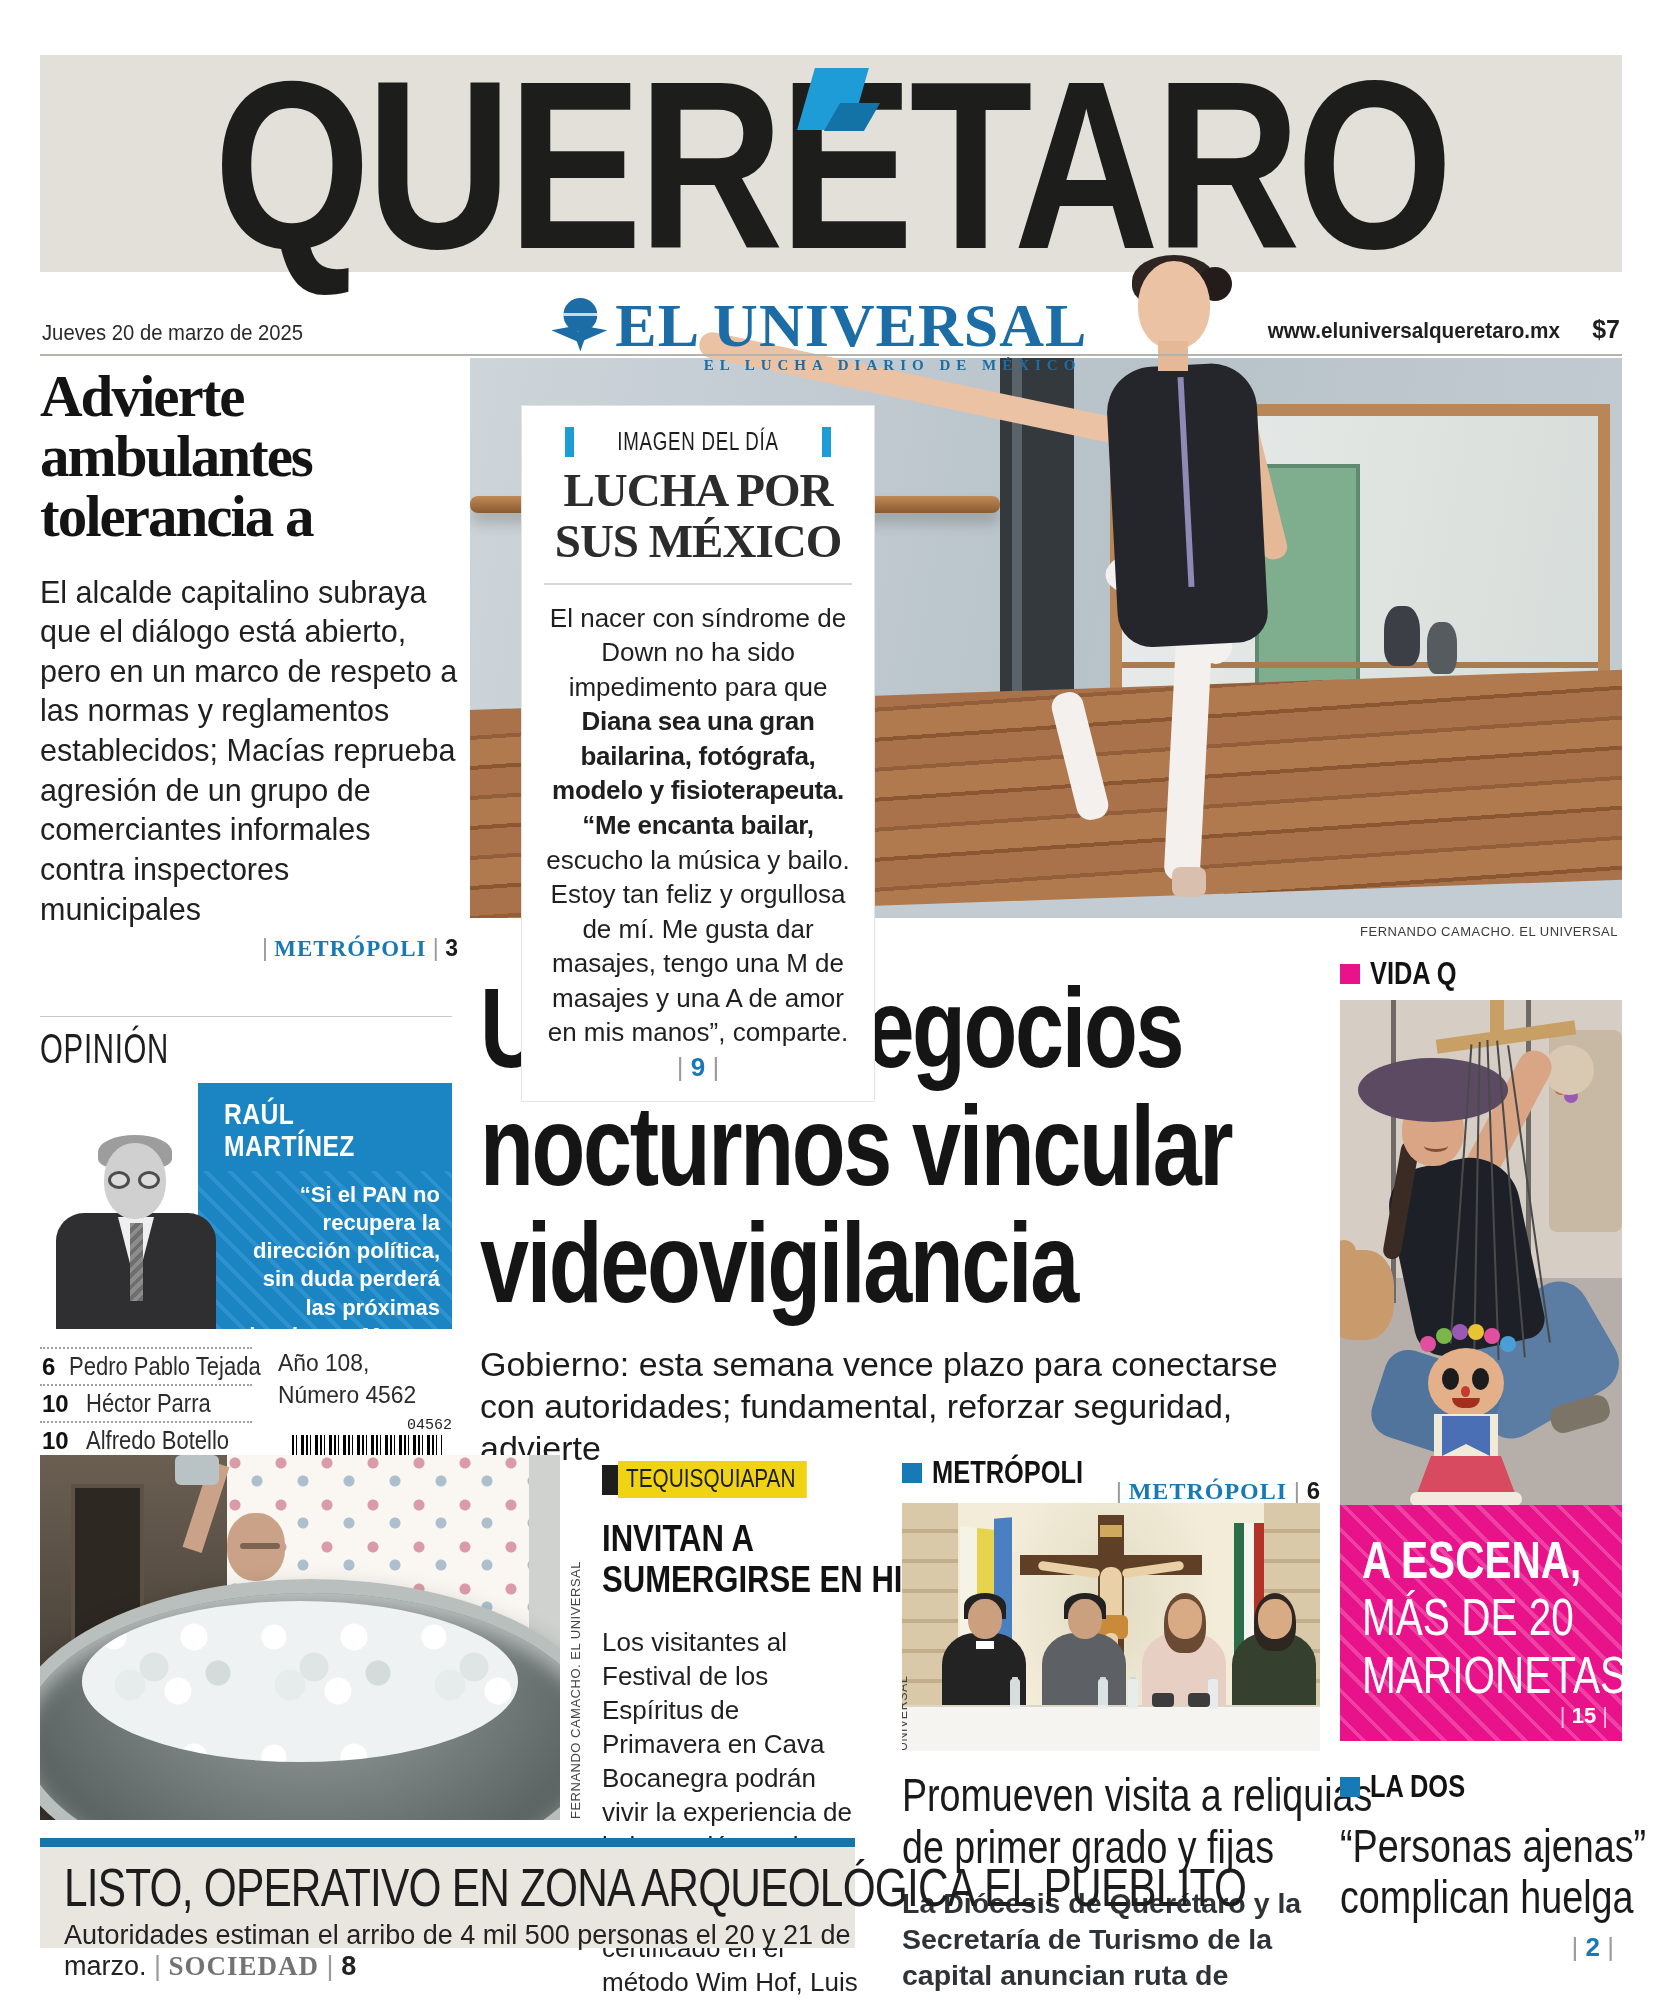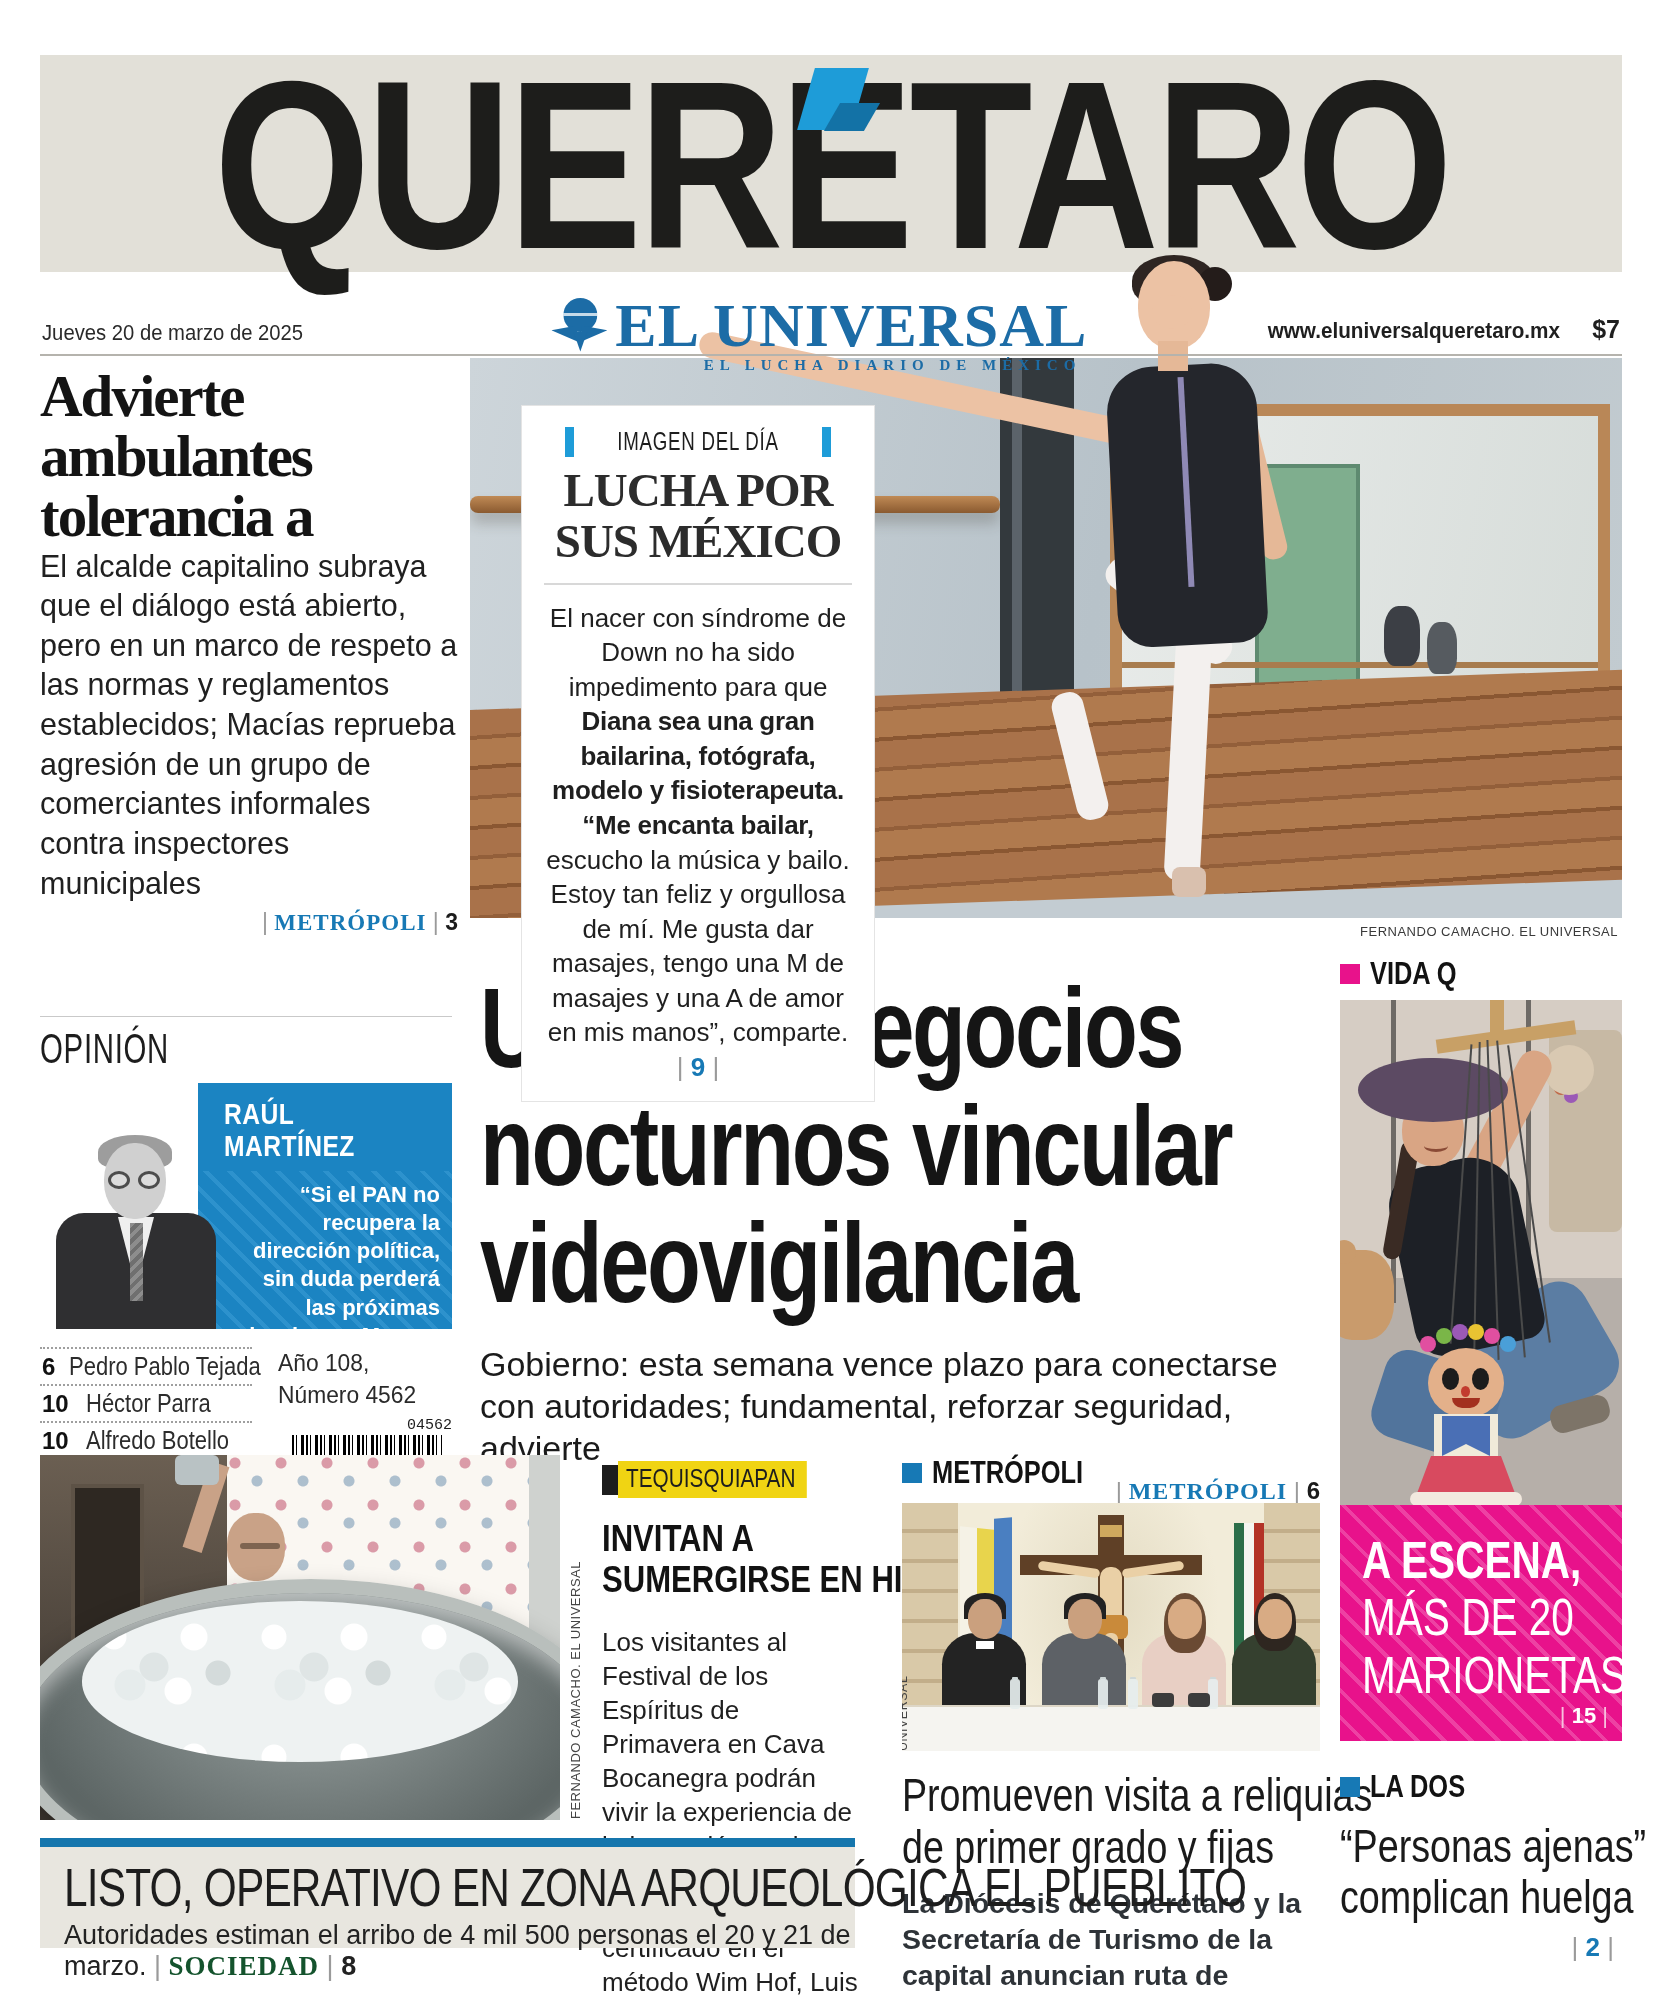--- a/index.html
+++ b/index.html
@@ -71,21 +71,21 @@
   .im-title { font-family:"Liberation Serif", serif; font-weight:bold; font-size:47px; text-align:center; line-height:1.08; color:#2c2c2c; letter-spacing:-1px; padding-bottom:16px; border-bottom:2px solid #d8d8d8; }
   .im-body { margin-top:16px; font-size:26px; line-height:1.33; text-align:center; color:#1f1f1f; }
   .im-body b { letter-spacing:-.3px; }
   .pg-blue { color:#1779b5; font-weight:bold; }
   .pipe { color:#9a9a9a; font-weight:normal; }
 
   
   .lead { position:absolute; left:0; top:10px; width:418px; }
   .lead h1 { font-family:"Liberation Serif", serif; font-weight:bold; font-size:59px; line-height:1.02; letter-spacing:-2px; color:#141414; }
   .lead h1 .it { font-style:italic; }
-  .lead-deck { font-size:30.5px; line-height:1.3; color:#202020; }
+  .lead-deck { margin-top:26px; font-size:30.5px; line-height:1.3; color:#202020; }
   .kicker { margin-top:6px; text-align:right; font-size:23px; color:#1b1b1b; }
   .kicker .sec { font-family:"Liberation Serif", serif; font-weight:bold; color:#1779b5; letter-spacing:1px; }
   .kicker b { font-weight:bold; }
 
   
   .lower { position:absolute; left:40px; top:946px; width:1582px; height:1054px; }
   .lower-left { position:absolute; left:0; top:0; width:1280px; height:100%; }
   .vida-col { position:absolute; left:1300px; top:0; width:282px; height:100%; }
 
   
@@ -241,21 +241,21 @@
   .b1{left:108px;} .b2{left:196px;} .b3{left:226px;} .b4{left:306px;}
   .mic { position:absolute; bottom:44px; width:22px; height:14px; background:#3c3c3c; border-radius:4px; }
   .mic1 { left:250px; } .mic2 { left:286px; }
   .mt-credit { position:absolute; left:-20px; top:0; font-size:12.5px; letter-spacing:.5px; color:#444; writing-mode:vertical-rl; transform:rotate(180deg); height:248px; }
   .mt-h { margin-top:18px; font-size:47px; font-weight:400; color:#1a1a1a; line-height:1.1; transform:scaleX(.8); transform-origin:0 0; white-space:nowrap; }
   .mt-deck { margin-top:14px; font-size:28.5px; font-weight:bold; color:#2e3338; line-height:1.25; }
 
   .bar { position:absolute; left:0; top:383px; width:815px; height:110px; background:#e8e6df; border-top:9px solid #1576ad; padding:10px 0 0 24px; }
   .bar-h { font-size:53px; font-weight:500; color:#1d1d1d; letter-spacing:-1px; transform:scaleX(.8); transform-origin:0 50%; white-space:nowrap; }
   .bar-sub { margin-top:2px; font-size:27px; color:#222; }
-  .bar-sub .sec { font-family:"Liberation Serif", serif; font-weight:bold; color:#14532d; letter-spacing:1px; }
+  .bar-sub .sec { font-family:"Liberation Serif", serif; font-weight:bold; color:#737373; letter-spacing:1px; }
 </style>
 </head>
 <body>
 
 <div class="page">
 
   <div class="mast-band">
     <div class="mast-word"><span class="mast-inner"><span>QUER</span><span>E</span><span>TARO</span></span></div>
     <div class="mast-accent"></div>
     <div class="mast-accent-shade"></div>

